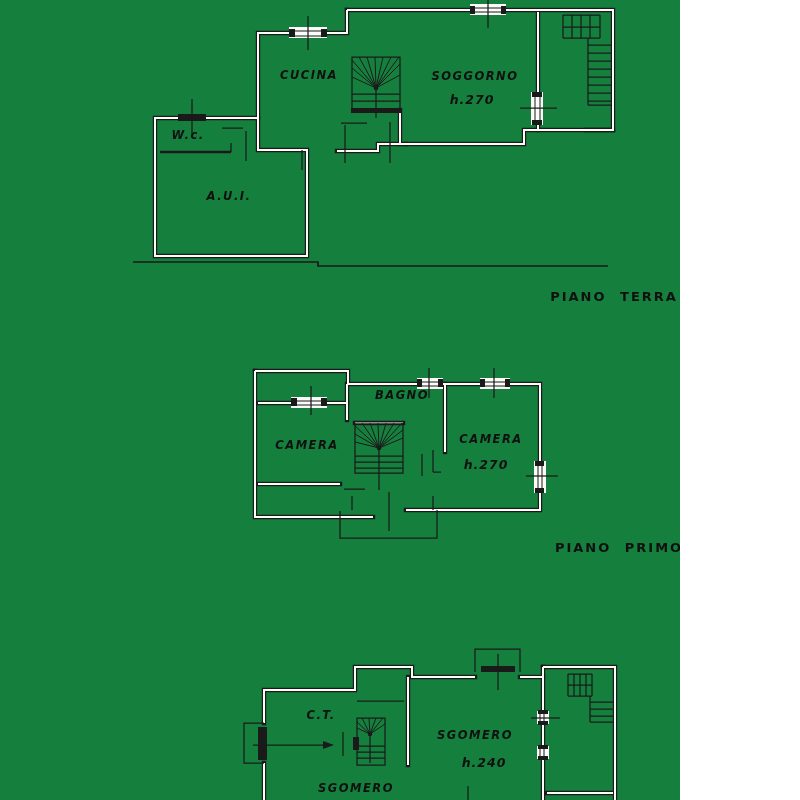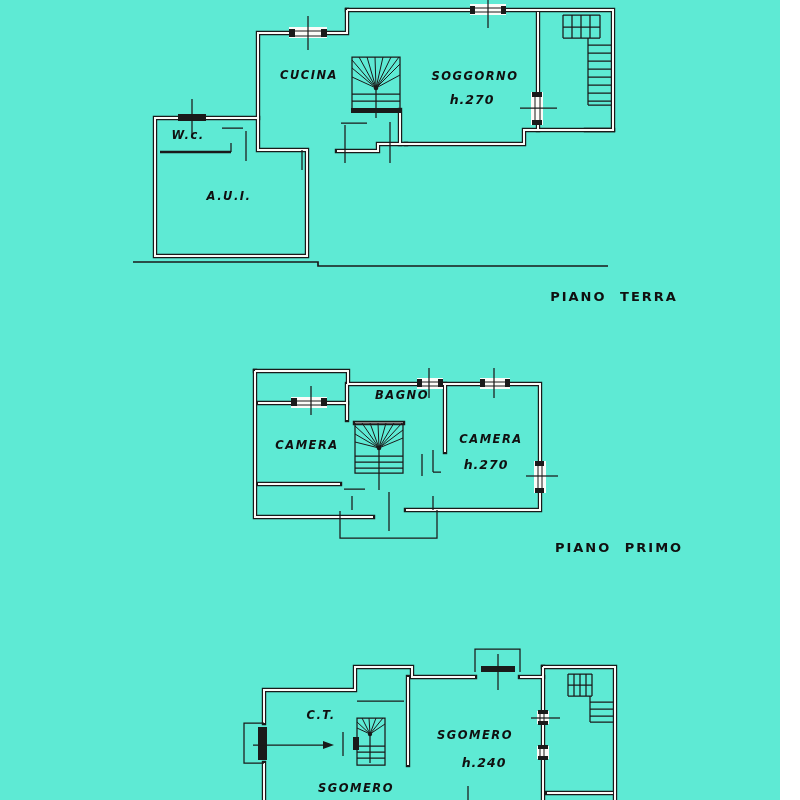--- a/index.html
+++ b/index.html
@@ -1,16 +1,16 @@
 <!DOCTYPE html>
 <html><head>
 <meta charset="utf-8">
 <style>
   html,body{margin:0;padding:0;background:#ffffff}
-  .sheet{position:relative;width:780px;height:800px;background:#5eead4;overflow:hidden}
+  .sheet{position:relative;width:680px;height:800px;background:#15803d;overflow:hidden}
   svg{display:block}
   
   .wo use{stroke:#1a1a1a;stroke-width:4.4;fill:none;stroke-linecap:square;stroke-linejoin:miter}
   .wi use{stroke:#fbfbf8;stroke-width:2;fill:none;stroke-linecap:butt;stroke-linejoin:miter}
   .tl{stroke:#1a1a1a;stroke-width:1.25;fill:none}
   .tl3{stroke:#1a1a1a;stroke-width:2.6;fill:none}
   .wl{stroke:#1a1a1a;stroke-width:1;fill:none}
   .g{stroke-width:1.7}
   .ink{fill:#1a1a1a;stroke:none}
   .wht{fill:#fbfbf8;stroke:none}

